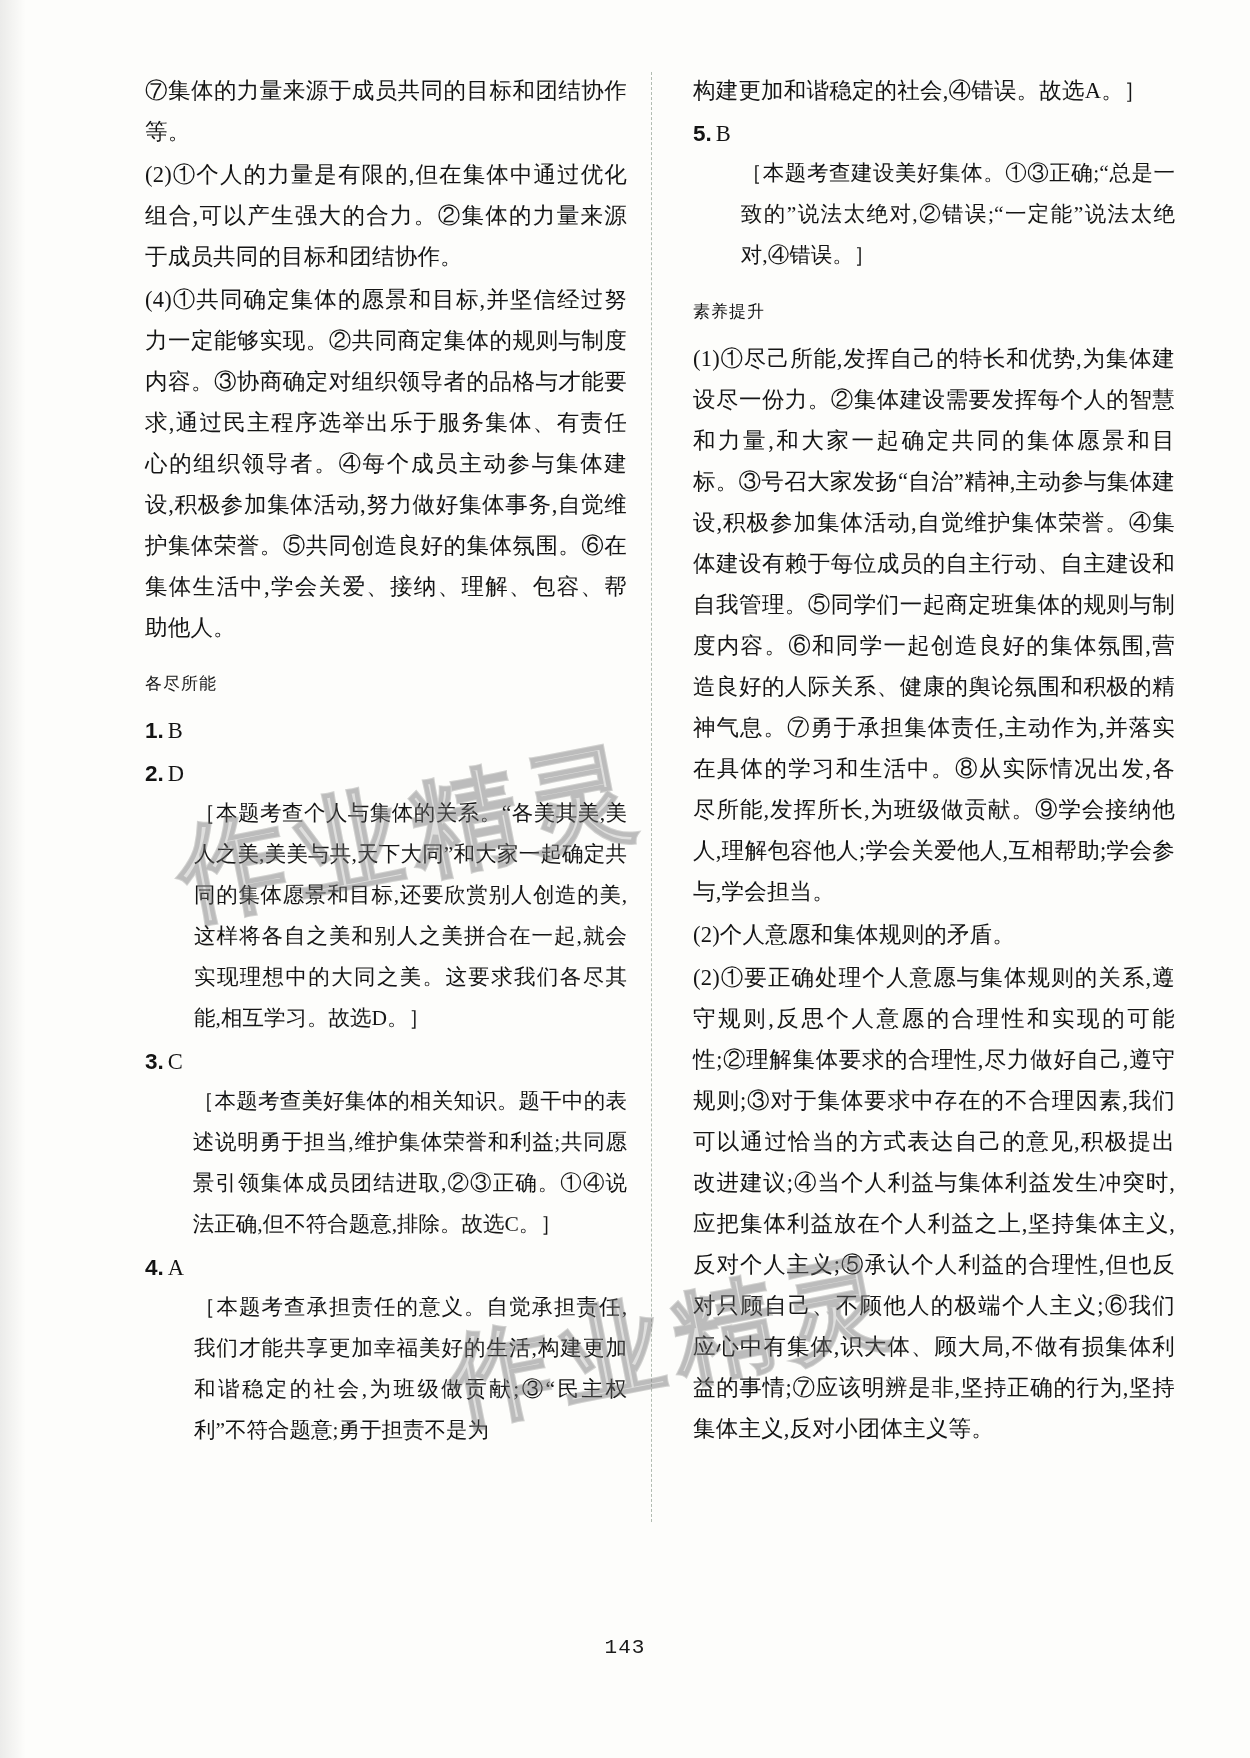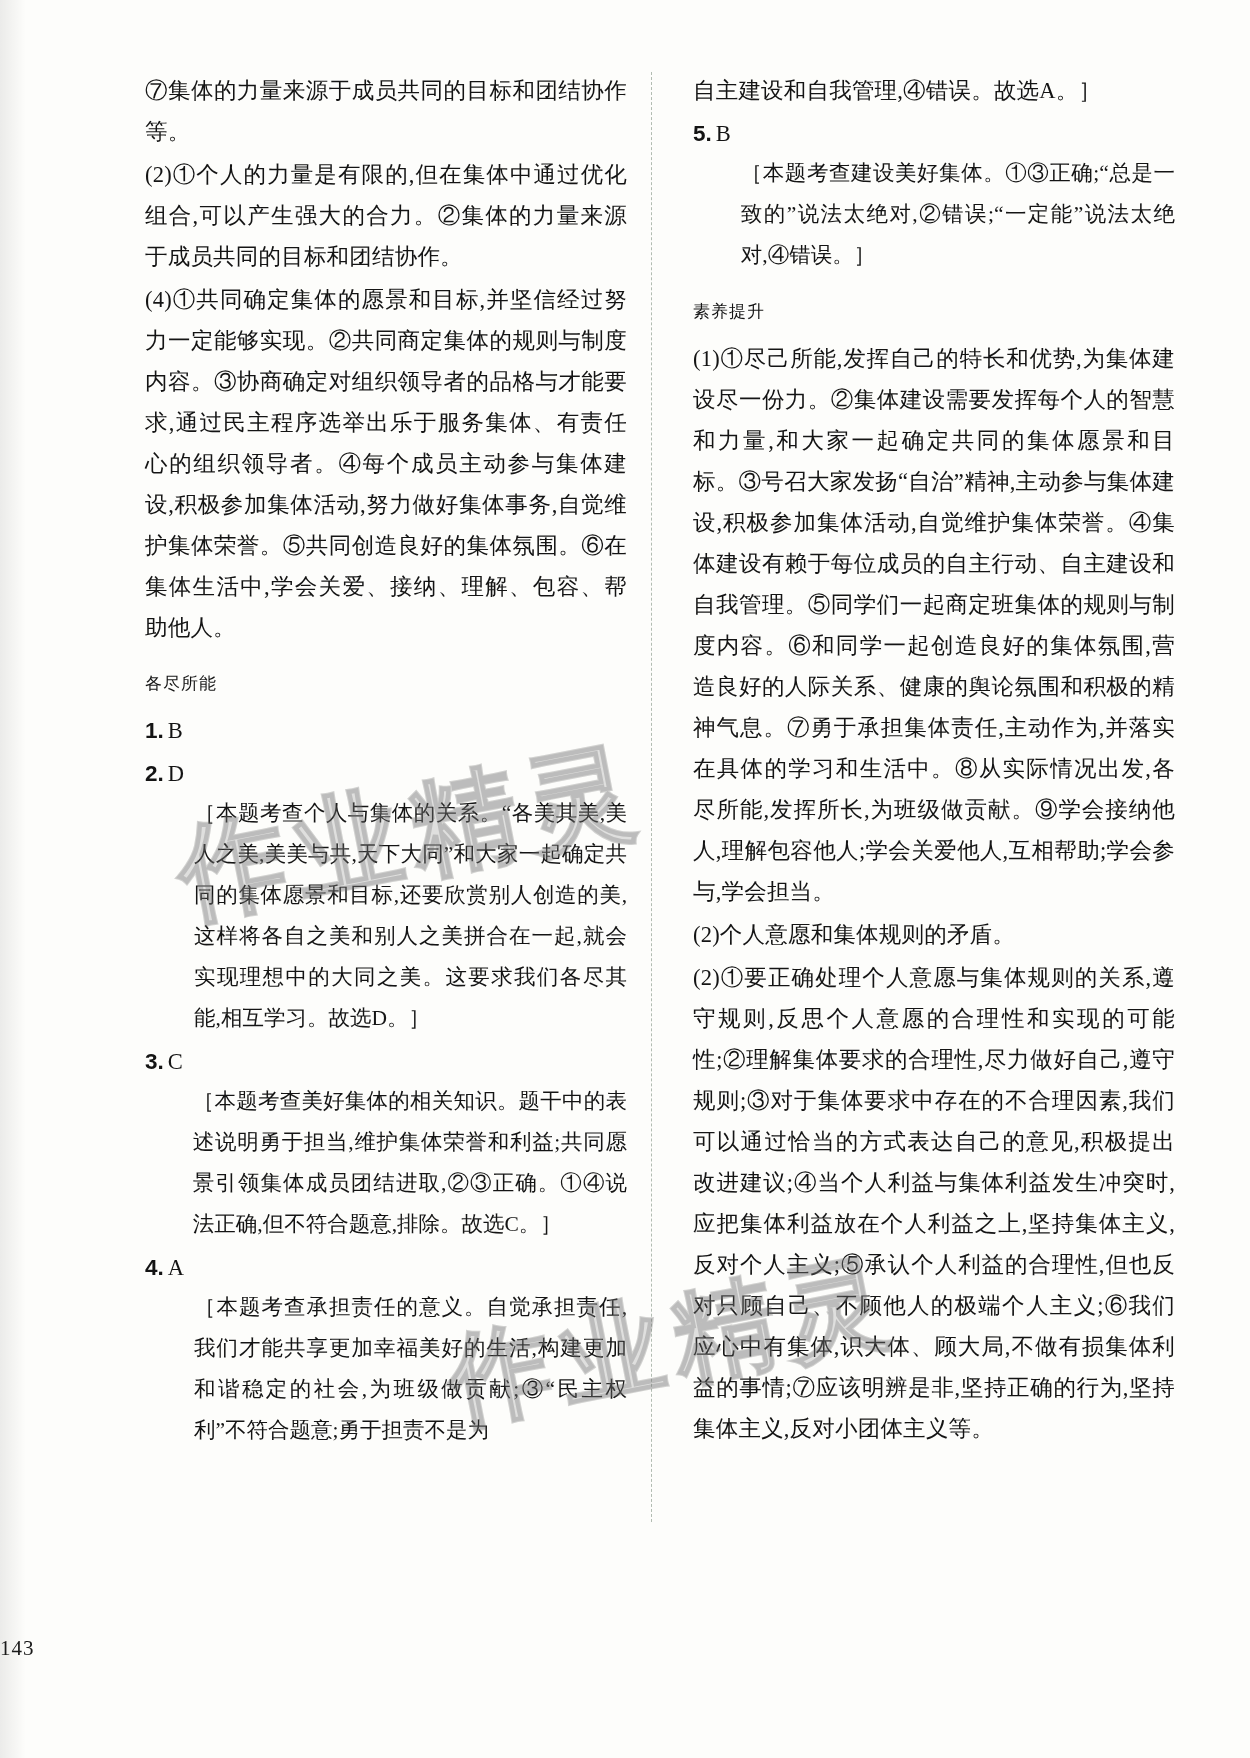--- a/index.html
+++ b/index.html
@@ -89,23 +89,23 @@
     line-height: 41px;
     text-align: justify;
     text-justify: inter-ideograph;
     margin-top: 40px;
   }
   .footer {
     position: absolute;
     left: 0;
     top: 1636px;
     width: 1250px;
-    text-align: left;
+    text-align: center;
     font-size: 21px;
-    font-family: Liberation Serif, serif;
+    font-family: Liberation Mono, monospace;
     color: #1a1a1a;
     letter-spacing: 1px;
   }
   .watermark {
     position: absolute;
     left: 0;
     top: 0;
     width: 1250px;
     height: 1758px;
     pointer-events: none;
@@ -177,21 +177,21 @@
       <div class="qitem">
         <span class="qnum">4.</span>
         <span class="qans">A</span>
         <span class="qbody">［本题考查承担责任的意义。自觉承担责任,我们才能共享更加幸福美好的生活,构建更加和谐稳定的社会,为班级做贡献;③“民主权利”不符合题意;勇于担责不是为</span>
       </div>
 
     </div>
 
     <div class="col col-right">
 
-      <p class="para">自主建设和自我管理,④错误。故选A。］</p>
+      <p class="para">构建更加和谐稳定的社会,④错误。故选A。］</p>
 
       <div class="qitem">
         <span class="qnum">5.</span>
         <span class="qans">B</span>
         <span class="qbody">［本题考查建设美好集体。①③正确;“总是一致的”说法太绝对,②错误;“一定能”说法太绝对,④错误。］</span>
       </div>
 
       <div class="section-title">素养提升</div>
 
       <p class="para">(1)①尽己所能,发挥自己的特长和优势,为集体建设尽一份力。②集体建设需要发挥每个人的智慧和力量,和大家一起确定共同的集体愿景和目标。③号召大家发扬“自治”精神,主动参与集体建设,积极参加集体活动,自觉维护集体荣誉。④集体建设有赖于每位成员的自主行动、自主建设和自我管理。⑤同学们一起商定班集体的规则与制度内容。⑥和同学一起创造良好的集体氛围,营造良好的人际关系、健康的舆论氛围和积极的精神气息。⑦勇于承担集体责任,主动作为,并落实在具体的学习和生活中。⑧从实际情况出发,各尽所能,发挥所长,为班级做贡献。⑨学会接纳他人,理解包容他人;学会关爱他人,互相帮助;学会参与,学会担当。</p>

